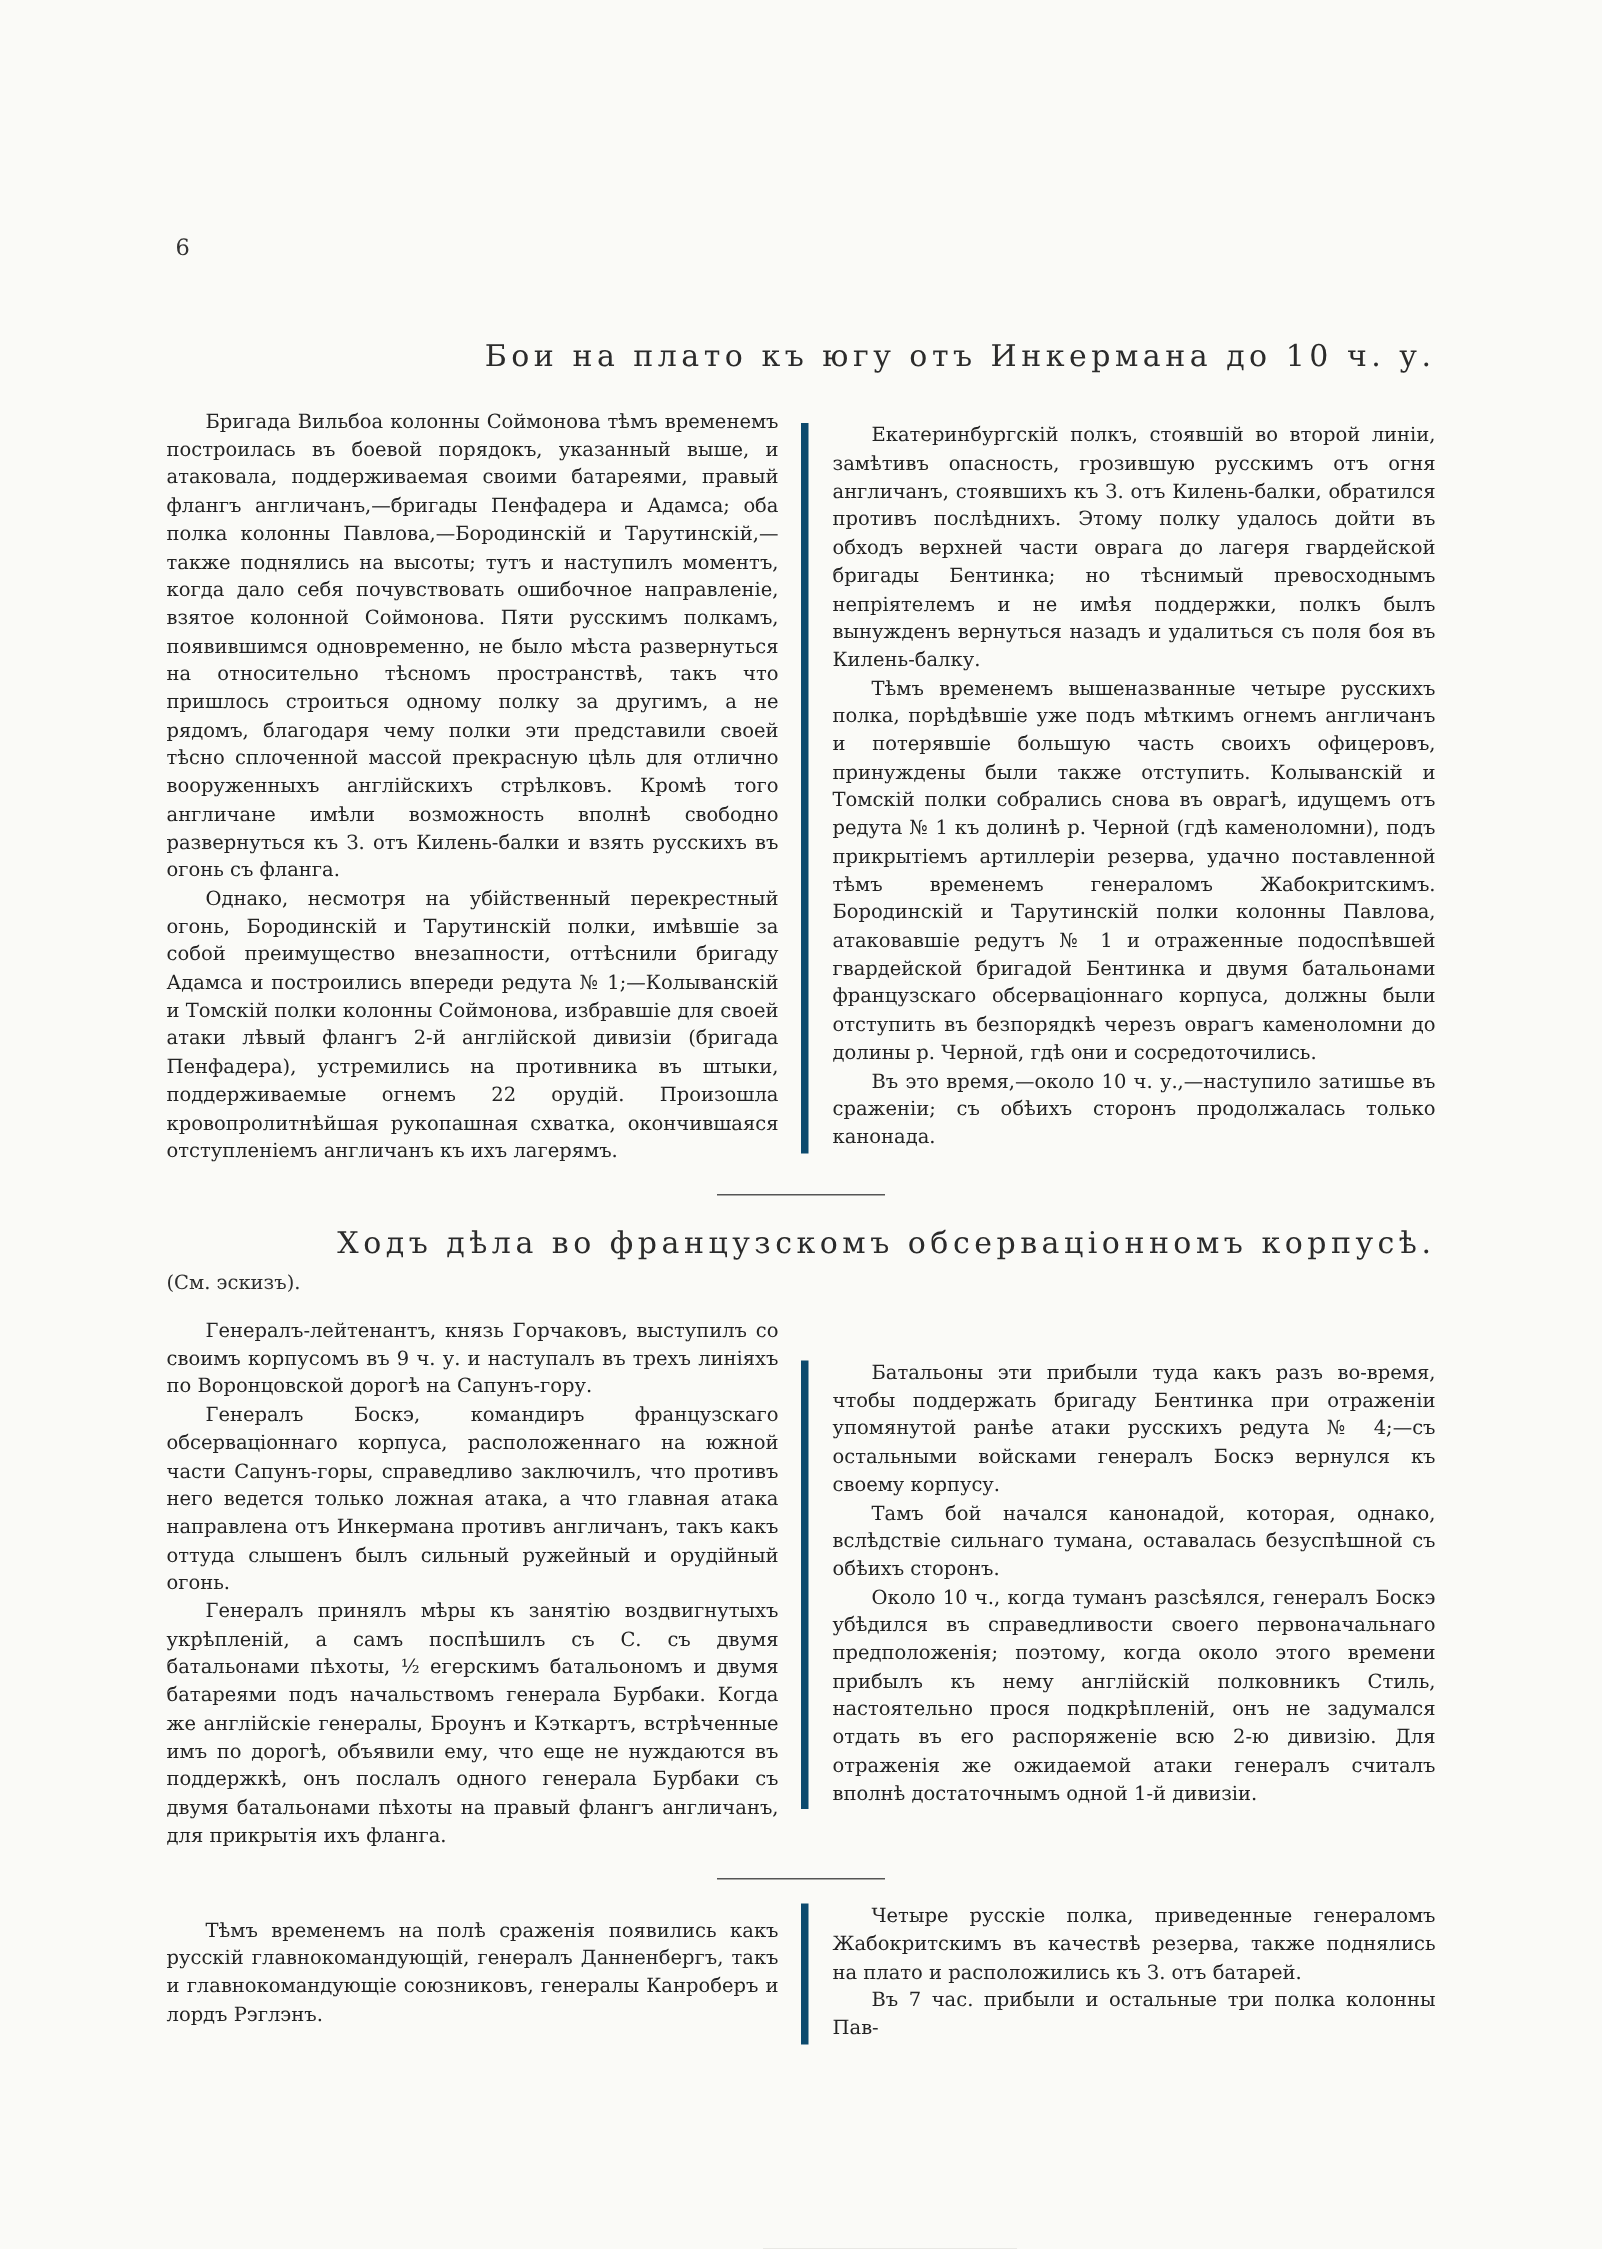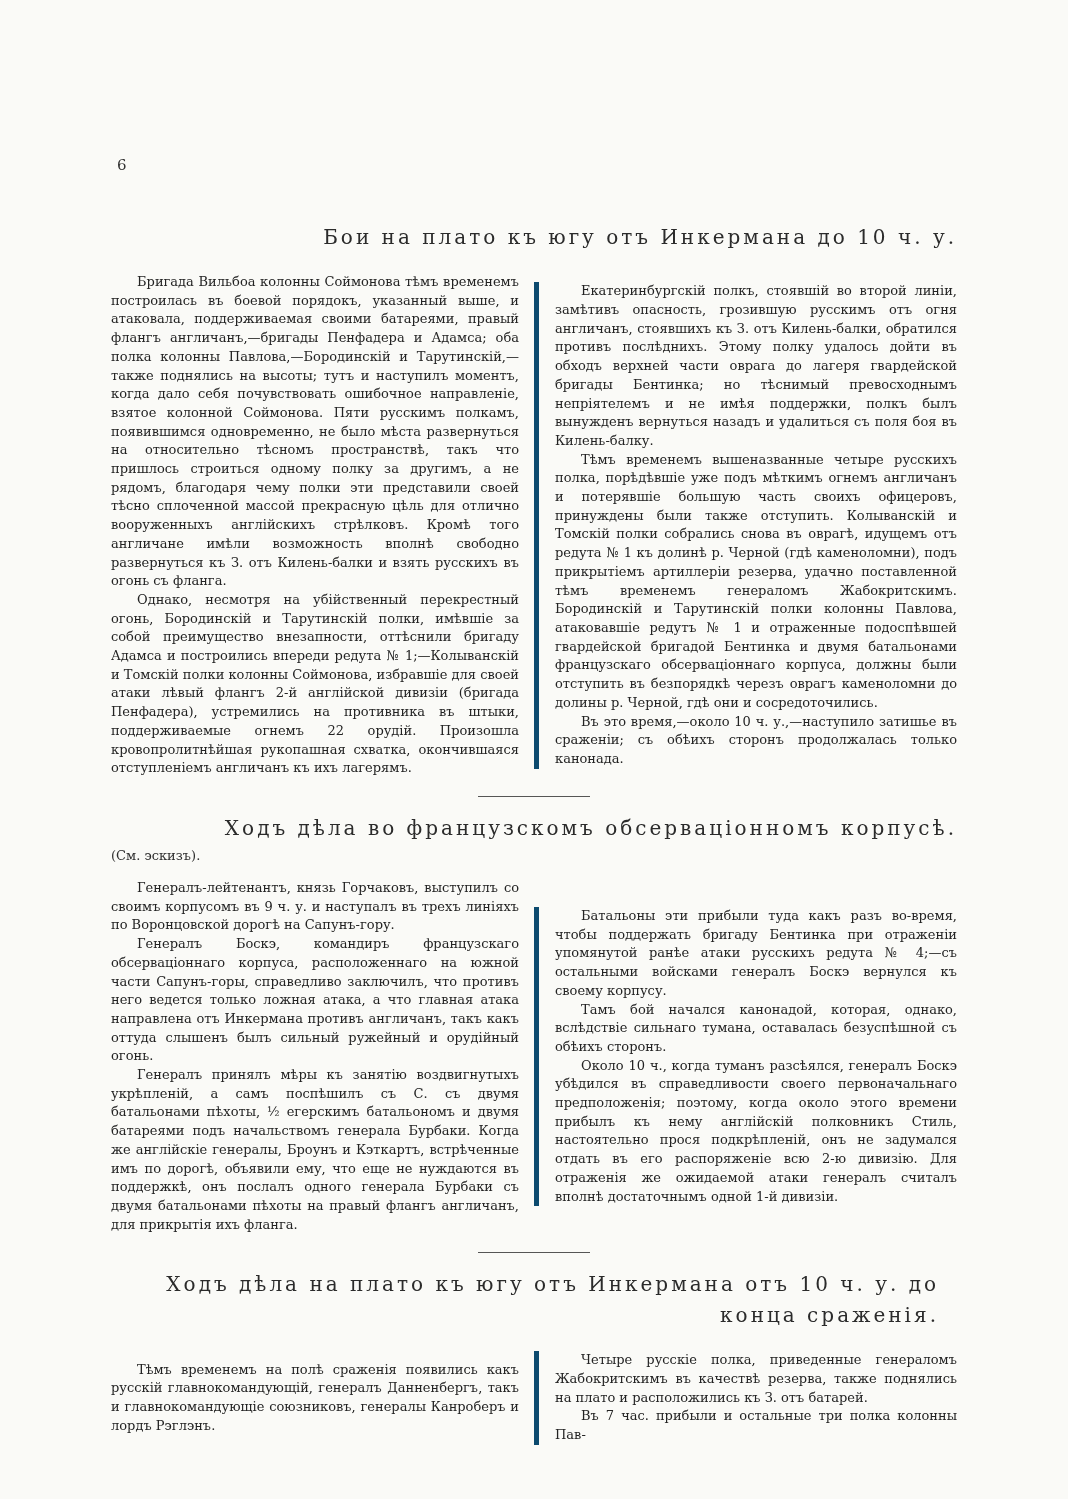--- a/index.html
+++ b/index.html
@@ -101,21 +101,20 @@
         <p class="para">Батальоны эти прибыли туда какъ разъ во-время, чтобы поддержать бригаду Бентинка при отраженіи упомянутой ранѣе атаки русскихъ редута № 4;—съ остальными войсками генералъ Боскэ вернулся къ своему корпусу.</p>
         <p class="para">Тамъ бой начался канонадой, которая, однако, вслѣдствіе сильнаго тумана, оставалась безуспѣшной съ обѣихъ сторонъ.</p>
         <p class="para">Около 10 ч., когда туманъ разсѣялся, генералъ Боскэ убѣдился въ справедливости своего первоначальнаго предположенія; поэтому, когда около этого времени прибылъ къ нему англійскій полковникъ Стиль, настоятельно прося подкрѣпленій, онъ не задумался отдать въ его распоряженіе всю 2-ю дивизію. Для отраженія же ожидаемой атаки генералъ считалъ вполнѣ достаточнымъ одной 1-й дивизіи.</p>
       </div>
     </div>
   </section>
 
   <div class="divider"></div>
 
   <section class="article">
-    <h2 class="heading wide">Ходъ дѣла на плато къ югу отъ Инкермана отъ 10 ч. у. до конца сраженія.</h2>
     <div class="columns">
       <div class="col left">
         <p class="para">Тѣмъ временемъ на полѣ сраженія появились какъ русскій главнокомандующій, генералъ Данненбергъ, такъ и главнокомандующіе союзниковъ, генералы Канроберъ и лордъ Рэглэнъ.</p>
       </div>
       <div class="col right">
         <p class="para">Четыре русскіе полка, приведенные генераломъ Жабокритскимъ въ качествѣ резерва, также поднялись на плато и расположились къ З. отъ батарей.</p>
         <p class="para">Въ 7 час. прибыли и остальные три полка колонны Пав-</p>
       </div>
     </div>
   </section>

